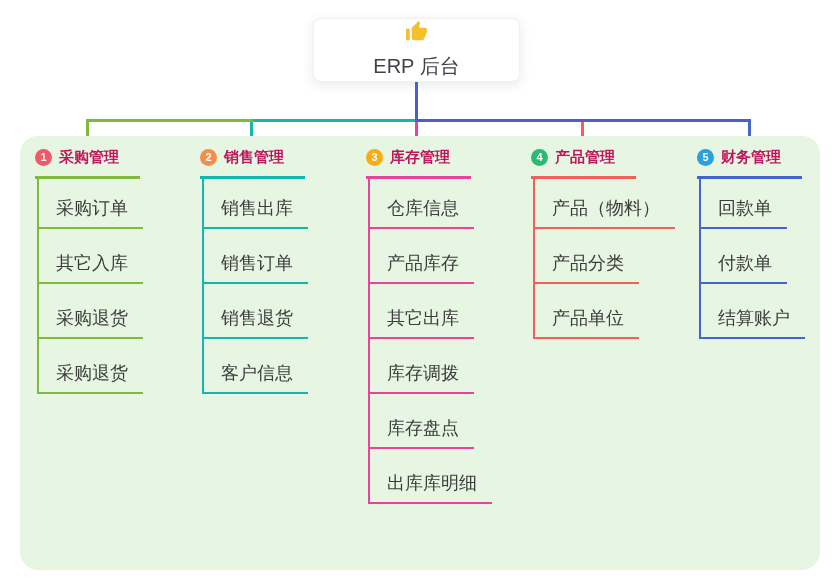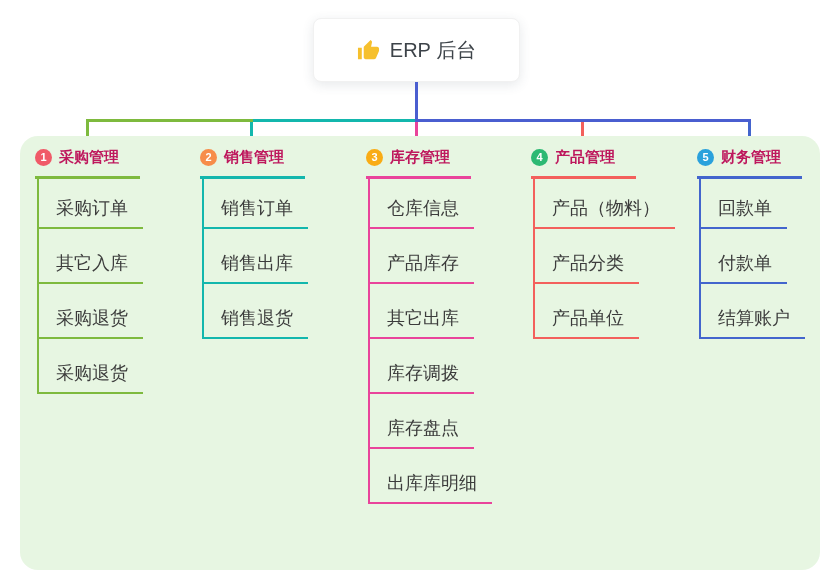--- a/index.html
+++ b/index.html
@@ -6,21 +6,21 @@
   html,body { background:#fff; }
   body { font-family:"Liberation Sans","DejaVu Sans",sans-serif; }
   .stage{ position:relative; width:839px; height:588px; background:#fff; overflow:hidden; }
 
   
   .root-card{
     position:absolute; left:313px; top:18px; width:207px; height:64px;
     background:#fff; border:1px solid #f1f1f1; border-radius:8px;
     box-shadow:0 3px 12px rgba(60,70,90,.12);
     display:flex; align-items:center; justify-content:center; gap:10px;
-    font-size:20px; font-weight:500; color:#3d4349; cursor:pointer;
+    font-size:20px; font-weight:500; color:#3d4349; cursor:pointer;flex-direction:column;
   }
   .root-card .ticon{ width:23px; height:23px; display:inline-flex; }
   .root-card .ticon svg{ width:100%; height:100%; }
 
   
   .line{ position:absolute; }
 
   
   .panel{
     position:absolute; left:20px; top:136px; width:800px; height:434px;
@@ -92,23 +92,24 @@
         <li>采购退货</li>
       </ul>
     </div>
 
     <div class="branch b2" style="--c: #13b7ad; --b: #f78d4a;">
       <div class="hdr">
         <span class="badge">2</span>
         <span class="ttl">销售管理</span>
       </div>
       <ul class="kids">
+        <li>销售出库</li>
         <li>销售订单</li>
-        <li>销售出库</li>
         <li>销售退货</li>
+        <li>客户信息</li>
       </ul>
     </div>
 
     <div class="branch b3" style="--c: #e9449b; --b: #f9ac15;">
       <div class="hdr">
         <span class="badge">3</span>
         <span class="ttl">库存管理</span>
       </div>
       <ul class="kids">
         <li>仓库信息</li>

